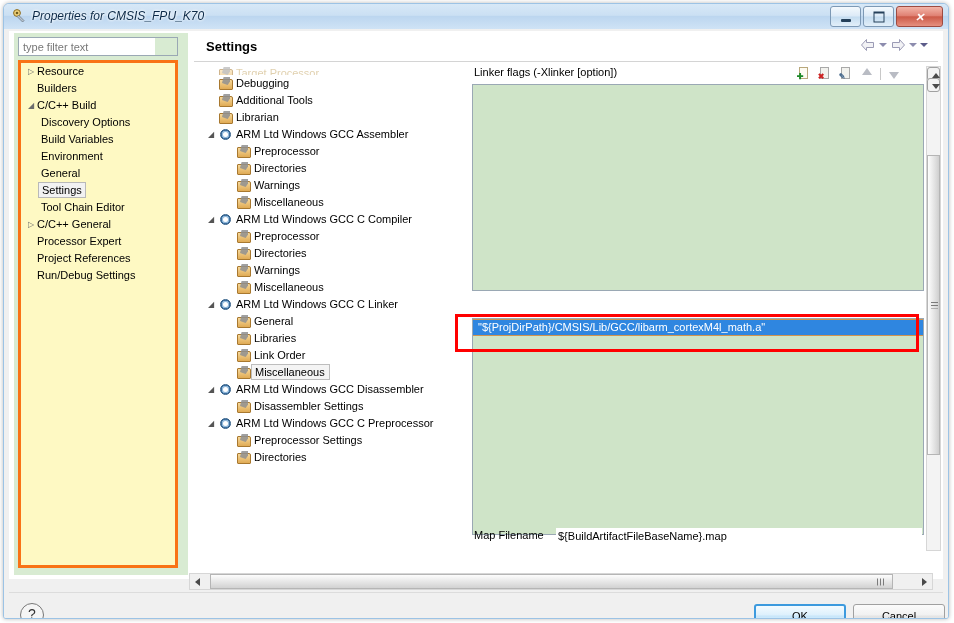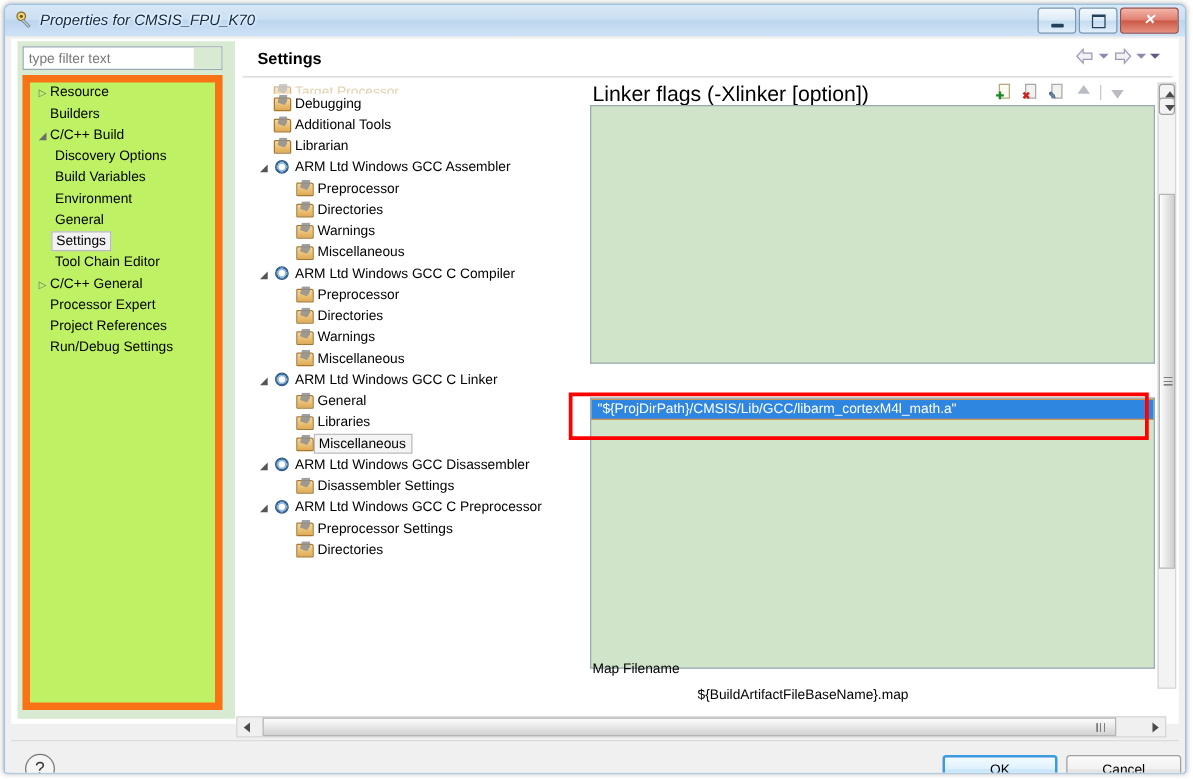--- a/index.html
+++ b/index.html
@@ -114,22 +114,22 @@
     color: #787878; font-size: 11px;
   }
   .filterbox .clr {
     position: absolute; right: 0; top: 0;
     width: 22px; height: 17px;
     background: #d8ebd2;
   }
   .ltree {
     position: absolute; left: 4px; top: 27px;
     width: 160px; height: 508px;
-    background: #bef264;
-    border: 6px solid #f97316;
+    background: #fef9c3;
+    border: 3px solid #f97316;
     box-sizing: border-box;
     overflow: hidden;
   }
   .lrow {
     position: relative;
     height: 17px;
     line-height: 17px;
     font-size: 11px;
     white-space: nowrap;
     padding-left: 4px;
@@ -257,21 +257,21 @@
   .form {
     position: absolute; left: 278px; top: 33px;
     width: 452px; height: 485px;
   }
   .sect-head {
     position: relative;
     height: 17px;
   }
   .sect-head .shl {
     position: absolute; left: 2px; top: 0;
-    font-size: 17px;
+    font-size: 11px;
     text-align: center;
   }
   .sect-toolbar {
     position: absolute; right: 22px; top: 0;
     display: flex; gap: 5px; align-items: center;
   }
   .tbi {
     width: 16px; height: 15px;
     position: relative;
   }
@@ -342,21 +342,20 @@
   }
   .maprow .mval {
     position: absolute; left: 84px; top: 2px;
     width: 366px; height: 17px;
     background: #fff;
     font-size: 11px;
     line-height: 17px;
     padding-left: 2px;
     box-sizing: border-box;
     color: #000;
-    margin-top: 20px;
   }
 
   
   .vsb {
     position: absolute; left: 732px; top: 33px;
     width: 15px; height: 485px;
     background: #f3f3f3;
     border: 1px solid #d6d6d6;
     box-sizing: border-box;
   }
@@ -559,20 +558,21 @@
             <div class="mrow lvl1"><span class="ico ico-tool"></span><span class="mlbl">Warnings</span></div>
             <div class="mrow lvl1"><span class="ico ico-tool"></span><span class="mlbl">Miscellaneous</span></div>
             <div class="mrow lvl0"><span class="tw" style="left: 0px;">◢</span><span class="ico ico-gear"></span><span class="mlbl">ARM Ltd Windows GCC C Compiler</span></div>
             <div class="mrow lvl1"><span class="ico ico-tool"></span><span class="mlbl">Preprocessor</span></div>
             <div class="mrow lvl1"><span class="ico ico-tool"></span><span class="mlbl">Directories</span></div>
             <div class="mrow lvl1"><span class="ico ico-tool"></span><span class="mlbl">Warnings</span></div>
             <div class="mrow lvl1"><span class="ico ico-tool"></span><span class="mlbl">Miscellaneous</span></div>
             <div class="mrow lvl0"><span class="tw" style="left: 0px;">◢</span><span class="ico ico-gear"></span><span class="mlbl">ARM Ltd Windows GCC C Linker</span></div>
             <div class="mrow lvl1"><span class="ico ico-tool"></span><span class="mlbl">General</span></div>
             <div class="mrow lvl1"><span class="ico ico-tool"></span><span class="mlbl">Libraries</span></div>
+            <div class="mrow lvl1"><span class="ico ico-tool"></span><span class="mlbl">Link Order</span></div>
             <div class="mrow lvl1 sel"><span class="ico ico-tool"></span><span class="mlbl">Miscellaneous</span></div>
             <div class="mrow lvl0"><span class="tw" style="left: 0px;">◢</span><span class="ico ico-gear"></span><span class="mlbl">ARM Ltd Windows GCC Disassembler</span></div>
             <div class="mrow lvl1"><span class="ico ico-tool"></span><span class="mlbl">Disassembler Settings</span></div>
             <div class="mrow lvl0"><span class="tw" style="left: 0px;">◢</span><span class="ico ico-gear"></span><span class="mlbl">ARM Ltd Windows GCC C Preprocessor</span></div>
             <div class="mrow lvl1"><span class="ico ico-tool"></span><span class="mlbl">Preprocessor Settings</span></div>
             <div class="mrow lvl1"><span class="ico ico-tool"></span><span class="mlbl">Directories</span></div>
           </div>
         <div class="mid-sb"></div>
 
         <div class="form">

